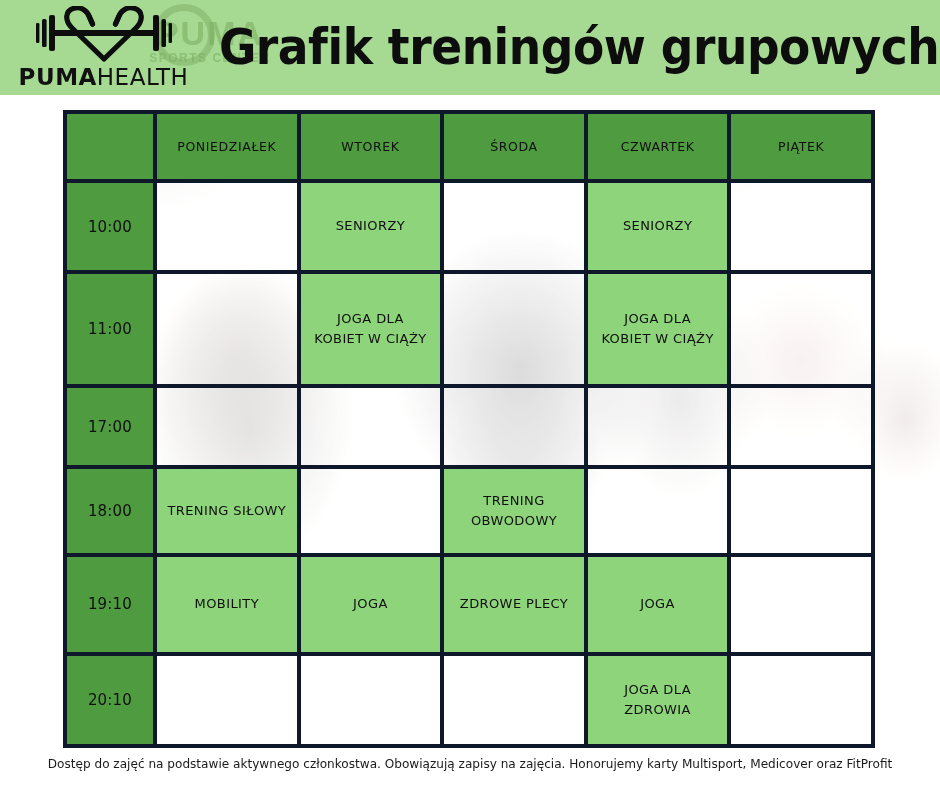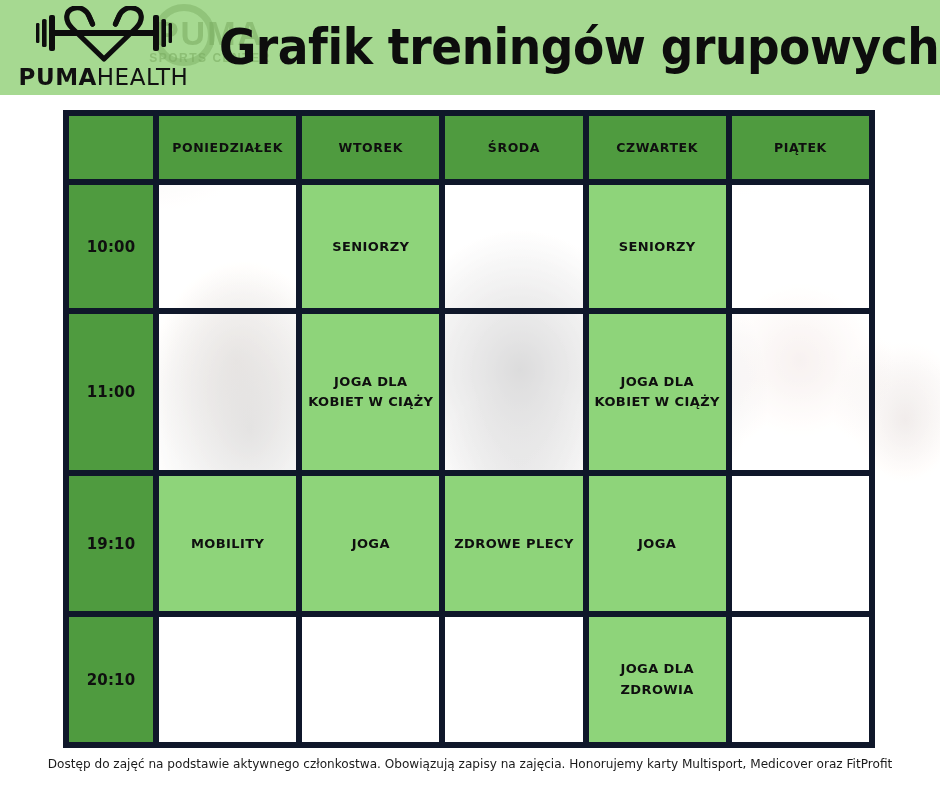--- a/index.html
+++ b/index.html
@@ -132,25 +132,25 @@
     width: 812px; height: 638px;
     z-index: 6;
   }
   table#schedule {
     width: 100%;
     height: 100%;
     border-collapse: collapse;
     table-layout: fixed;
   }
   table#schedule td, table#schedule th {
-    border: 6px solid #0f172a;
+    border: 4px solid #0f172a;
     text-align: center;
     vertical-align: middle;
     font-family: "DejaVu Sans", sans-serif;
-    font-weight: bold;
+    font-weight: normal;
     color: #0f0f0f;
     padding: 2px 4px;
   }
   col.time-col { width: 90px; }
 
   th.day-head {
     background: #4f9b3f;
     font-size: 12.5px;
     letter-spacing: 0.6px;
     height: 77px;
@@ -275,20 +275,36 @@
           <td class="cell empty"></td>
         </tr>
         <tr class="r-11">
           <td class="time-cell">11:00</td>
           <td class="cell empty"></td>
           <td class="cell filled">JOGA DLA<br>KOBIET W CIĄŻY</td>
           <td class="cell empty"></td>
           <td class="cell filled">JOGA DLA<br>KOBIET W CIĄŻY</td>
           <td class="cell empty"></td>
         </tr>
+        <tr class="r-17">
+          <td class="time-cell">17:00</td>
+          <td class="cell empty"></td>
+          <td class="cell empty"></td>
+          <td class="cell empty"></td>
+          <td class="cell empty"></td>
+          <td class="cell empty"></td>
+        </tr>
+        <tr class="r-18">
+          <td class="time-cell">18:00</td>
+          <td class="cell filled">TRENING SIŁOWY</td>
+          <td class="cell empty"></td>
+          <td class="cell filled">TRENING<br>OBWODOWY</td>
+          <td class="cell empty"></td>
+          <td class="cell empty"></td>
+        </tr>
         <tr class="r-19">
           <td class="time-cell">19:10</td>
           <td class="cell filled">MOBILITY</td>
           <td class="cell filled">JOGA</td>
           <td class="cell filled">ZDROWE PLECY</td>
           <td class="cell filled">JOGA</td>
           <td class="cell empty"></td>
         </tr>
         <tr class="r-20">
           <td class="time-cell">20:10</td>

